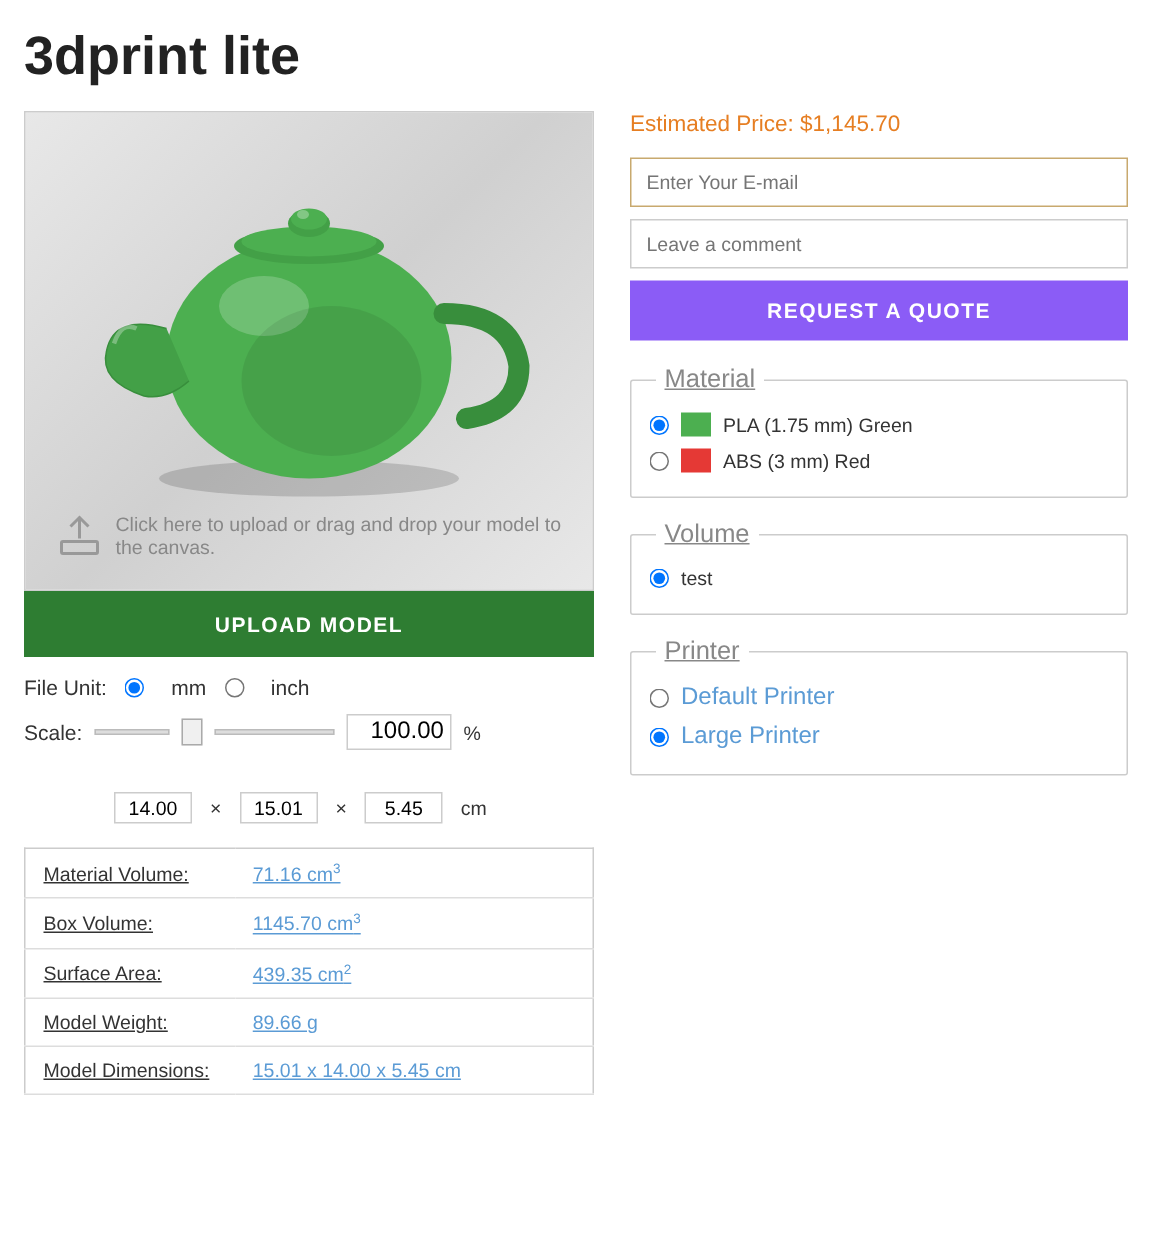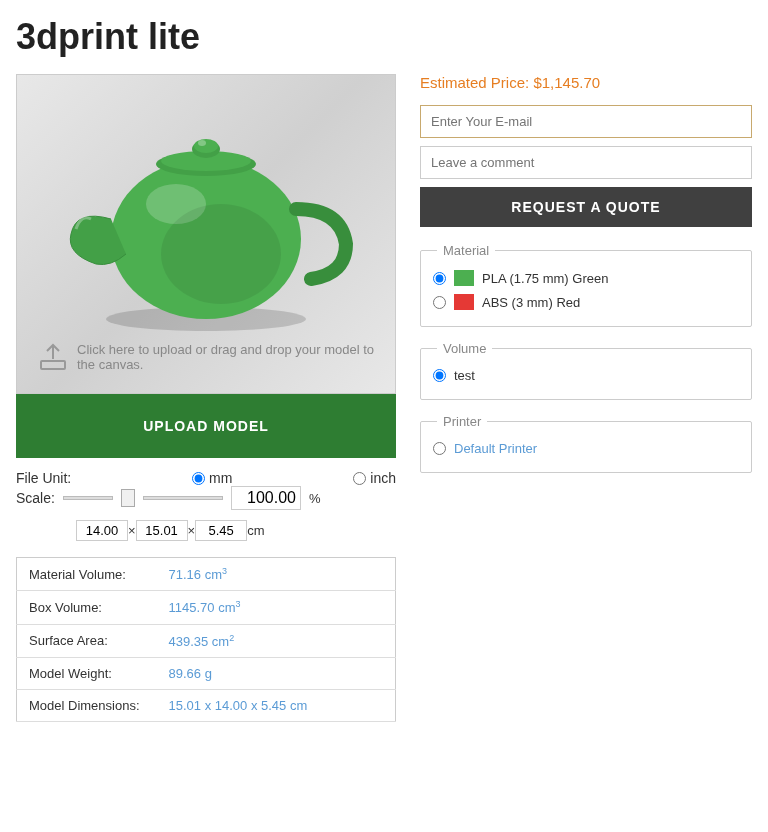--- a/index.html
+++ b/index.html
@@ -50,76 +50,75 @@
       align-items: center;
       justify-content: center;
     }
 
     .upload-btn {
       display: block;
       width: 100%;
       background: #2e7d32;
       color: #fff;
       border: none;
-      padding: 24px;
+      padding: 14px;
       font-size: 14px;
       font-weight: bold;
       letter-spacing: 1px;
       cursor: pointer;
       text-transform: uppercase;
       margin-bottom: 12px;
     }
 
     .file-unit-row {
       display: flex;
       align-items: center;
       gap: 12px;
-      margin-bottom: 0;
+      margin-bottom: 10px;
       font-size: 14px;
-      justify-content: space-between;
-    }
-    .file-unit-row label { display: flex; align-items: center; gap: 4px; cursor: pointer; }
+    }
+    .file-unit-row label { display: flex; align-items: center; gap: 18px; cursor: pointer; }
     .file-unit-row input[type=radio] { cursor: pointer; }
 
     .scale-row {
       display: flex;
       align-items: center;
       gap: 8px;
-      margin-bottom: 10px;
+      margin-bottom: 28px;
       font-size: 14px;
     }
     .scale-input {
       width: 70px;
       border: 1px solid #ccc;
       padding: 2px 4px;
       font-size: 16px;
       text-align: right;
     }
     .scale-percent { font-size: 13px; }
 
     .dimensions-row {
       display: flex;
       align-items: center;
-      gap: 0;
+      gap: 12px;
       margin-bottom: 16px;
       font-size: 13px;
       margin-left: 60px;
     }
     .dim-input {
       width: 52px;
       border: 1px solid #ccc;
       padding: 2px 4px;
       font-size: 13px;
       text-align: center;
     }
 
     
     .stats-table { width: 100%; border-collapse: collapse; border: 1px solid #ccc; }
     .stats-table tr { border-bottom: 1px solid #ddd; }
-    .stats-table td { padding: 8px 12px; font-size: 13px; }
+    .stats-table td { padding: 8px 12px; font-size: 13px; text-decoration: underline; }
     .stats-table td:first-child { color: #333; font-weight: normal; width: 140px; }
     .stats-table td:last-child { color: #5b9bd5; }
     sup { font-size: 9px; }
 
     
     .estimated-price {
       font-size: 15px;
       margin-bottom: 14px;
     }
     .estimated-price span { color: #e67e22; font-weight: normal; }
@@ -130,45 +129,46 @@
       padding: 8px 10px;
       font-size: 13px;
       color: #999;
       margin-bottom: 8px;
       outline: none;
     }
     .email-input { color: #4c1d95; border-color: #c8a96e; }
 
     .quote-btn {
       width: 100%;
-      background: #404040;
+      background: #8b5cf6;
       color: #fff;
       border: none;
       padding: 12px;
       font-size: 14px;
       font-weight: bold;
       letter-spacing: 1px;
       cursor: pointer;
       text-transform: uppercase;
       margin-bottom: 16px;
     }
 
     
     .option-group {
       border: 1px solid #ccc;
       border-radius: 2px;
       padding: 8px 12px 12px 12px;
       margin-bottom: 14px;
       position: relative;
     }
     .option-group legend {
-      font-size: 13px;
+      font-size: 17px;
       color: #888;
       padding: 0 6px;
       margin-left: 4px;
+      text-decoration: underline;
     }
 
     .option-item {
       display: flex;
       align-items: center;
       gap: 8px;
       padding: 4px 0;
       font-size: 13px;
     }
     .option-item input[type=radio] { cursor: pointer; }
@@ -176,21 +176,21 @@
     .color-swatch {
       width: 20px;
       height: 16px;
       display: inline-block;
       flex-shrink: 0;
     }
 
     .printer-link {
       color: #5b9bd5;
       text-decoration: none;
-      font-size: 13px;
+      font-size: 16px;
     }
     .slider-track-left { width: 50px; height: 4px; background: #ddd; border: 1px solid #bbb; }
     .slider-handle-box { width: 14px; height: 18px; background: #f0f0f0; border: 1px solid #aaa; display: inline-flex; cursor: pointer; }
     .slider-track-right { width: 80px; height: 4px; background: #ddd; border: 1px solid #bbb; }
   </style>
 </head>
 <body>
 
 <h1>3dprint lite</h1>
 
@@ -337,16 +337,20 @@
       </div>
     </fieldset>
 
     
     <fieldset class="option-group">
       <legend>Printer</legend>
       <div class="option-item">
         <input type="radio" name="printer" style="">
         <a href="#" class="printer-link">Default Printer</a>
       </div>
+      <div class="option-item">
+        <input type="radio" name="printer" checked="" style="">
+        <a href="#" class="printer-link">Large Printer</a>
+      </div>
     </fieldset>
 
   </div>
 </div>
 
 </body></html>

